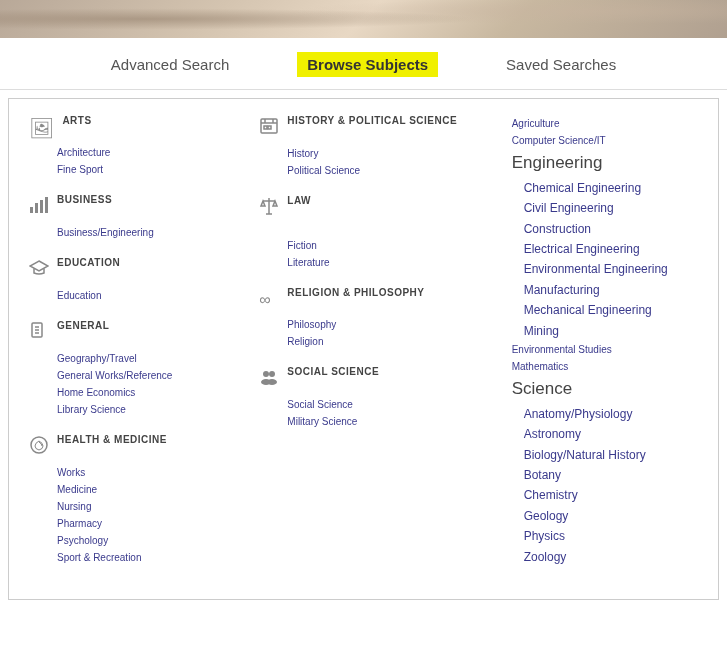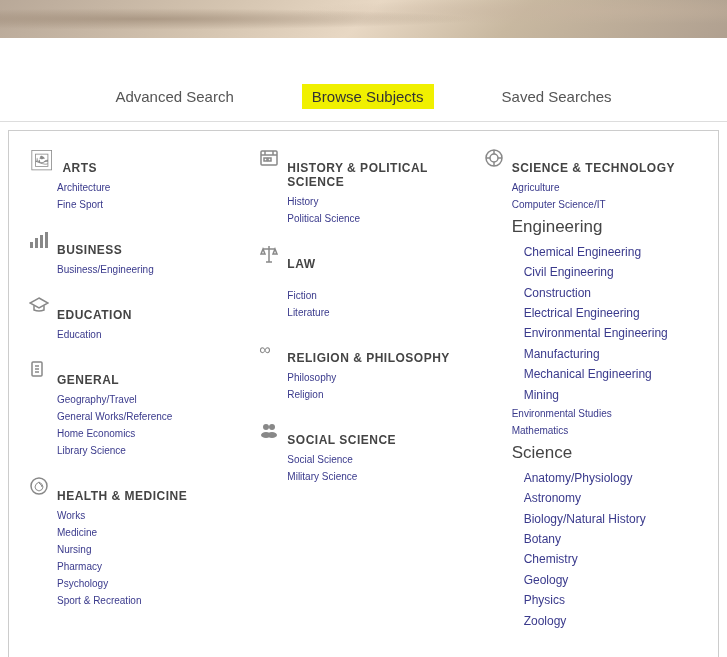--- a/index.html
+++ b/index.html
@@ -24,33 +24,32 @@
         radial-gradient(ellipse at 20% 50%, rgba(150,130,110,0.6) 0%, transparent 40%),
         radial-gradient(ellipse at 80% 30%, rgba(200,180,160,0.5) 0%, transparent 35%);
     }
     .nav-tabs {
       display: flex;
       justify-content: center;
       align-items: center;
       gap: 60px;
       padding: 14px 16px 12px;
       border-bottom: 1px solid #ddd;
-      margin-top: 32px;
     }
     .nav-tab {
       font-size: 15px;
       color: #555;
       cursor: pointer;
       text-decoration: none;
       padding: 4px 8px;
     }
     .nav-tab.active {
       background-color: #f0f000;
       color: #333;
-      font-weight: normal;
+      font-weight: bold;
       padding: 4px 10px;
     }
     .main-content {
       display: grid;
       grid-template-columns: 1fr 1fr 1fr;
       padding: 16px 20px 16px 16px;
       gap: 0;
       border: 1px solid #ccc;
       margin: 8px;
     }
@@ -72,26 +71,25 @@
       gap: 8px;
       margin-bottom: 4px;
     }
     .category-icon {
       font-size: 18px;
       color: #888;
       min-width: 20px;
       margin-top: 1px;
     }
     .category-title {
-      font-size: 12px;
+      font-size: 10px;
       font-weight: bold;
       color: #444;
       letter-spacing: 0.5px;
       text-transform: uppercase;
-      margin-top: 14px;
     }
     .category-links {
       padding-left: 28px;
     }
     .category-links a {
       display: block;
       color: #3a3a8c;
       text-decoration: none;
       font-size: 10px;
       line-height: 1.7;
@@ -285,33 +283,20 @@
         <a>Social Science</a>
         <a>Military Science</a>
       </div>
     </div>
 
   </div>
 
   <div class="column">
 
     <div class="category-section">
-      <div class="category-header">
-        <span class="category-icon">
-          <svg width="20" height="20" viewBox="0 0 20 20" fill="none" stroke="#888" stroke-width="1.5">
-            <circle cx="10" cy="10" r="8"></circle>
-            <circle cx="10" cy="10" r="4"></circle>
-            <line x1="10" y1="2" x2="10" y2="6"></line>
-            <line x1="10" y1="14" x2="10" y2="18"></line>
-            <line x1="2" y1="10" x2="6" y2="10"></line>
-            <line x1="14" y1="10" x2="18" y2="10"></line>
-          </svg>
-        </span>
-        <span class="category-title">SCIENCE &amp; TECHNOLOGY</span>
-      </div>
       <div class="category-links">
         <a>Agriculture</a>
         <a>Computer Science/IT</a>
         <span class="sub-header">Engineering</span>
         <div class="sub-indent">
           <a>Chemical Engineering</a>
           <a>Civil Engineering</a>
           <a>Construction</a>
           <a>Electrical Engineering</a>
           <a>Environmental Engineering</a>

